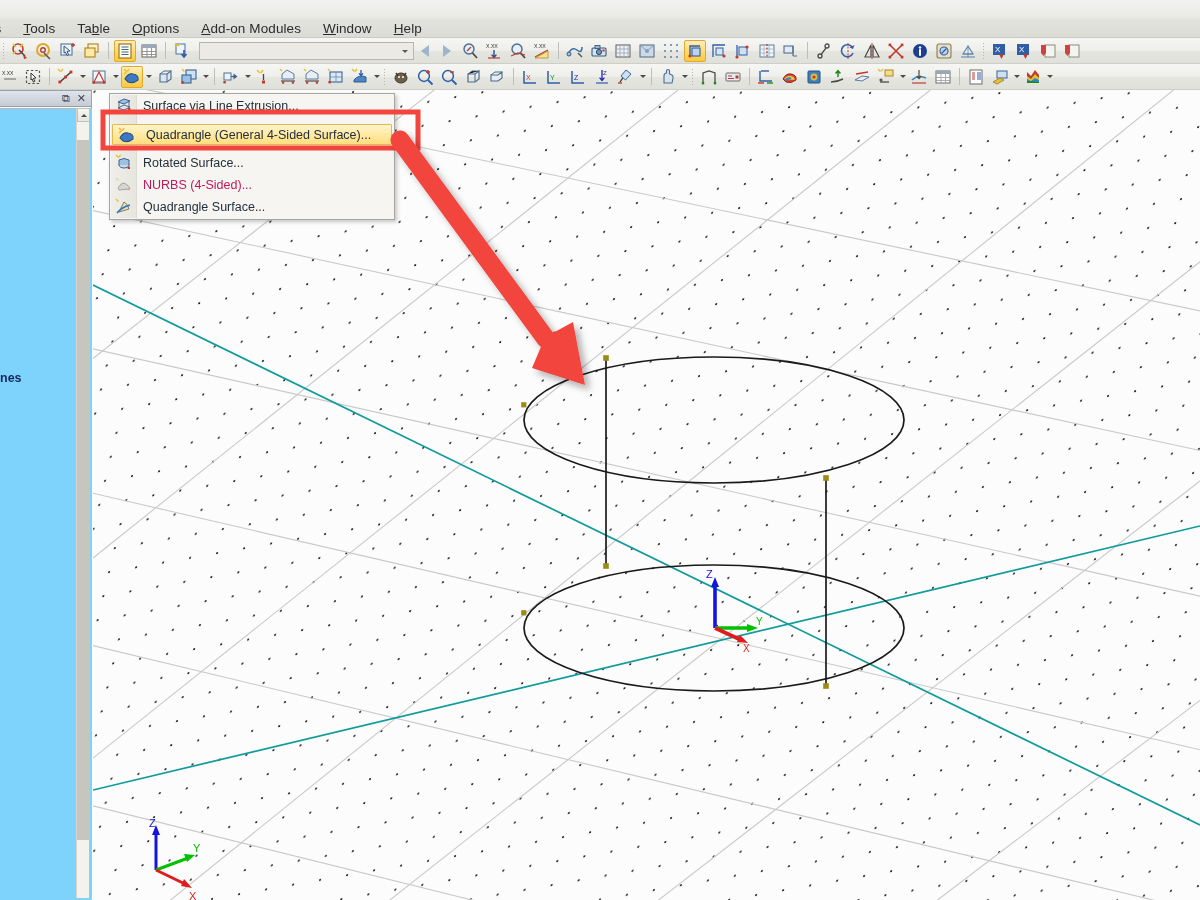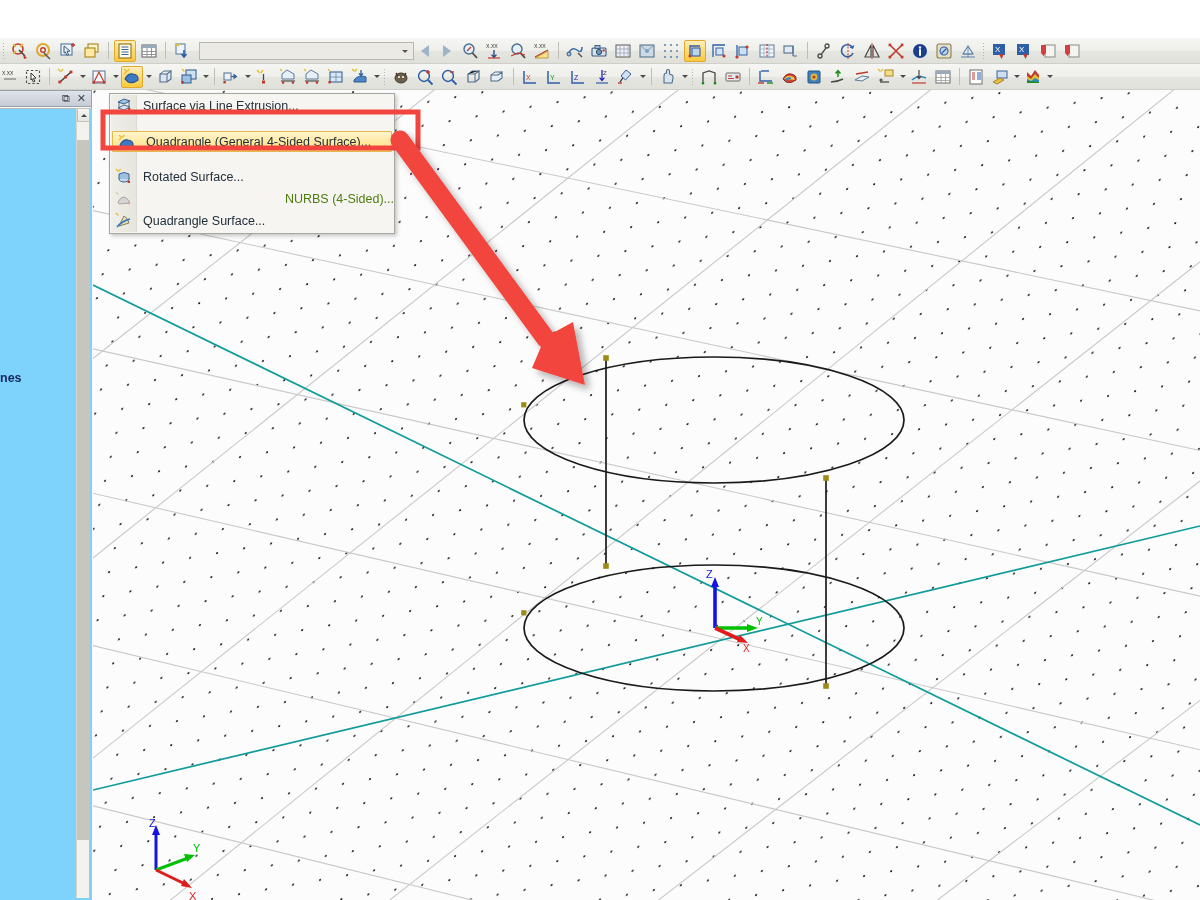--- a/index.html
+++ b/index.html
@@ -119,30 +119,41 @@
     padding: 1px 0;
   }
   .dd-gutter { position: absolute; left: 1px; top: 1px; width: 26px; bottom: 1px;
     background: linear-gradient(to right,#efeee8,#e6e5de); border-right: 1px solid #dcdbd4; }
   .dd-item {
     position: relative; height: 22px; display: flex; align-items: center;
     padding-left: 33px; font-size: 12.5px; color: #22303c; white-space: nowrap;
   }
   .dd-item.sel {
     background: linear-gradient(to bottom,#fff4cd,#ffe9a4 50%,#ffdf7e);
-    border: 1px solid #e3b94c; margin: 14px 2px; height: 21px; border-radius: 1px;
-  }
-  .dd-item.disabled { color: #4d7c0f; justify-content: flex-end; }
+    border: 1px solid #e3b94c; margin: 7px 2px; height: 21px; border-radius: 1px;
+  }
+  .dd-item.disabled { color: #be185d; }
   .dd-ico { position: absolute; left: 5px; top: 2px; width: 18px; height: 18px; }
 </style>
 </head>
 <body>
 
 <div id="app">
 
+  <div class="menubar">
+    <div class="menu-items" id="menu-items">
+        <div class="menu-item">sults</div>
+        <div class="menu-item"><u>T</u>ools</div>
+        <div class="menu-item">Ta<u>b</u>le</div>
+        <div class="menu-item"><u>O</u>ptions</div>
+        <div class="menu-item"><u>A</u>dd-on Modules</div>
+        <div class="menu-item"><u>W</u>indow</div>
+        <div class="menu-item"><u>H</u>elp</div>
+      </div>
+  </div>
 
   <div class="toolbar" id="toolbar1">
     <div class="tb-grip"></div>
 
     <div class="tb-btn">
       <svg class="icon-svg" viewBox="0 0 18 18">
           <circle cx="7" cy="7" r="5" fill="none" stroke="#c03a2b" stroke-width="1.6"></circle>
           <path d="M2 2 L5 5 M12 2 L9 5 M2 12 L5 9" stroke="#e8c13a" stroke-width="1.6"></path>
           <path d="M8 8 L14 14" stroke="#444" stroke-width="1.6"></path>
           <path d="M12 12 L16 16 L13 17 Z" fill="#c03a2b"></path>

